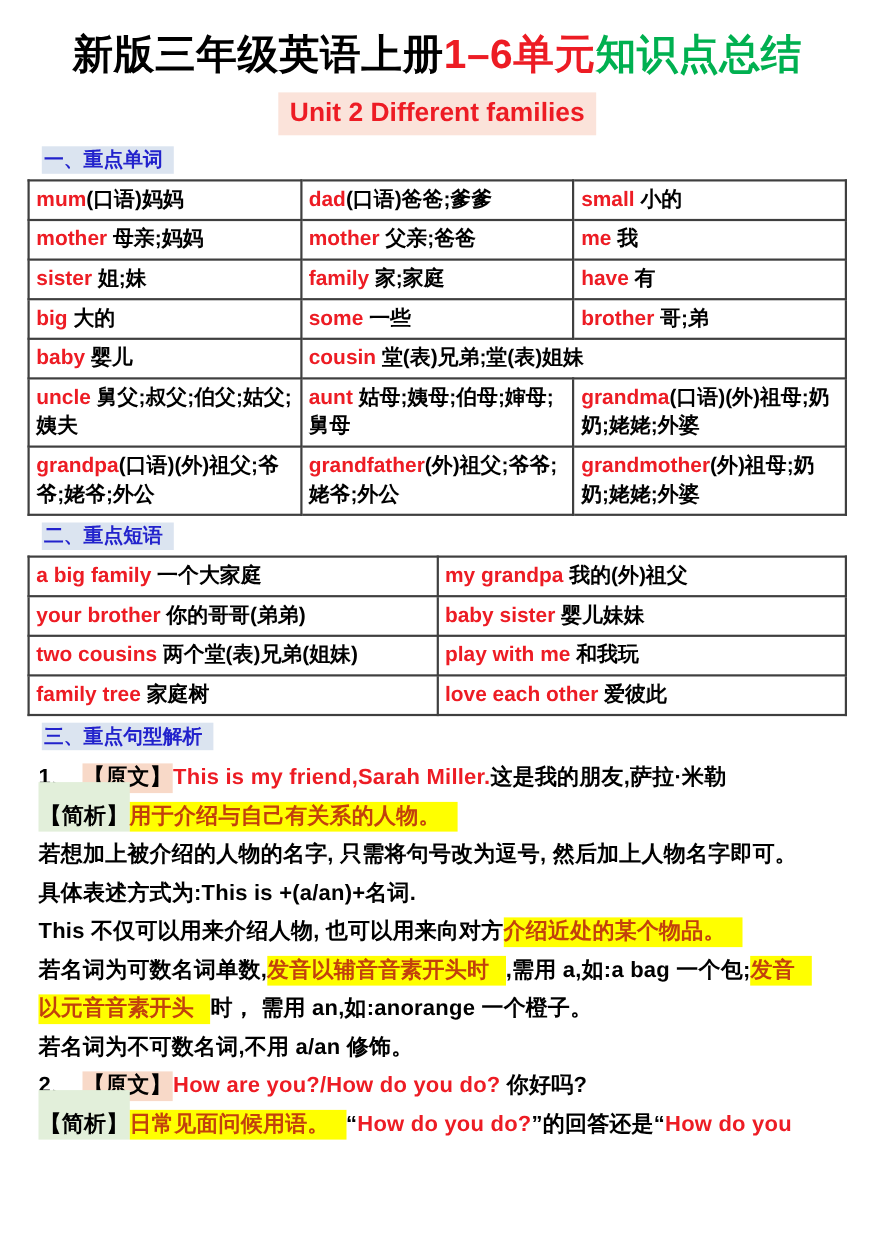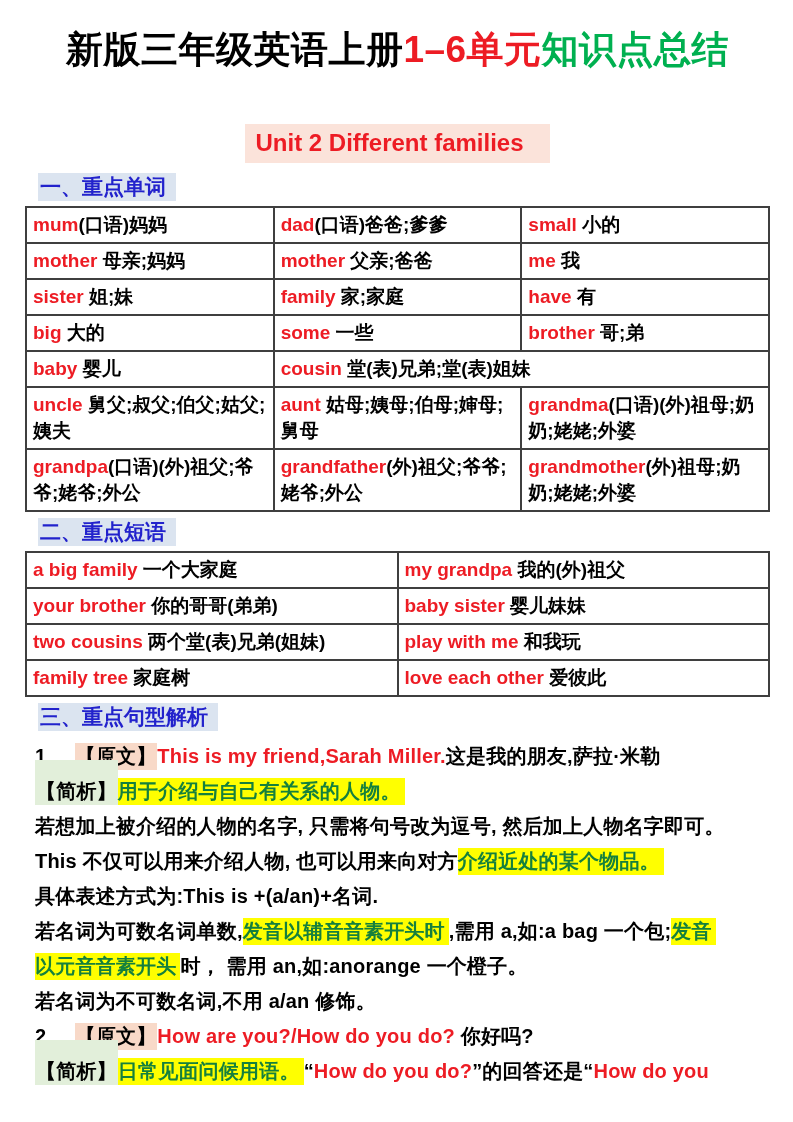--- a/index.html
+++ b/index.html
@@ -24,42 +24,42 @@
   .title{
     text-align:center;font-size:37px;line-height:1.2;
     margin:6px 0 12px 0;font-weight:800;letter-spacing:.5px;white-space:nowrap;
   }
   .t-black{color:#000;}
   .t-red{color:var(--red);}
   .t-green{color:var(--green);}
   .subtitle-row{text-align:center;margin:0 0 10px 0;}
   .subtitle{
     display:inline-block;background:var(--subtitle-bg);color:var(--red);
-    font-size:24px;padding:5px 26px 6px 10px;margin-top:40px;
+    font-size:24px;padding:5px 10px 6px 10px;
   }
   .sec-head{margin:6px 0 5px 13px;line-height:1;}
   .sec-head .sec-label{
     display:inline-block;background:var(--heading-bg);color:var(--blue);
-    font-size:21px;padding:3px 10px 4px 2px;
+    font-size:18px;padding:3px 10px 4px 2px;
   }
   table{border-collapse:collapse;width:745px;table-layout:fixed;margin:0 0 4px 0;}
   td{
     border:2px solid var(--border);font-size:19px;line-height:26px;
     padding:4px 6px;vertical-align:middle;word-break:break-all;
   }
   .en{color:var(--red);}
   .zh{color:#000;margin-top:12px;}
   #analysis{margin:8px 0 0 10px;}
   .line{font-size:20px;line-height:35px;letter-spacing:.2px;}
   .seg-plain{color:#000;}
   .seg-red{color:var(--red);}
   .seg-num{color:#000;padding-right:8px;}
   .seg-orig{background:var(--orig-bg);color:#000;padding:2px 1px 3px 1px;}
   .seg-brief{background:var(--brief-bg);color:#000;padding:20px 1px 3px 1px;}
-  .seg-hl{background:var(--hl);color:#15803d;padding:2px 4px 3px 0;}
+  .seg-hl{background:var(--hl);color:#c2410c;padding:2px 15px 3px 0;}
 </style>
 </head>
 <body>
 
 <div class="page">
 
   <h1 class="title">
     <span class="t-black">新版三年级英语上册</span><span class="t-red">1–6单元</span><span class="t-green">知识点总结</span>
   </h1>
 
@@ -136,22 +136,22 @@
   </table>
 
   <div class="sec-head">
     <span class="sec-label">三、重点句型解析</span>
   </div>
 
   <div id="analysis">
       <div class="line"><span class="seg-num">1、</span><span class="seg-orig">【原文】</span><span class="seg-red">This is my friend,Sarah Miller.</span><span class="seg-plain">这是我的朋友,萨拉·米勒</span></div>
       <div class="line"><span class="seg-brief">【简析】</span><span class="seg-hl">用于介绍与自己有关系的人物。</span></div>
       <div class="line"><span class="seg-plain">若想加上被介绍的人物的名字, 只需将句号改为逗号, 然后加上人物名字即可。</span></div>
+      <div class="line"><span class="seg-plain">具体表述方式为:This is +(a/an)+名词.</span></div>
       <div class="line"><span class="seg-plain">This 不仅可以用来介绍人物, 也可以用来向对方</span><span class="seg-hl">介绍近处的某个物品。</span></div>
-      <div class="line"><span class="seg-plain">具体表述方式为:This is +(a/an)+名词.</span></div>
       <div class="line"><span class="seg-plain">若名词为可数名词单数,</span><span class="seg-hl">发音以辅音音素开头时</span><span class="seg-plain">,需用 a,如:a bag 一个包;</span><span class="seg-hl">发音</span></div>
       <div class="line"><span class="seg-hl">以元音音素开头</span><span class="seg-plain">时， 需用 an,如:anorange 一个橙子。</span></div>
       <div class="line"><span class="seg-plain">若名词为不可数名词,不用 a/an 修饰。</span></div>
       <div class="line"><span class="seg-num">2、</span><span class="seg-orig">【原文】</span><span class="seg-red">How are you?/How do you do? </span><span class="seg-plain">你好吗?</span></div>
       <div class="line"><span class="seg-brief">【简析】</span><span class="seg-hl">日常见面问候用语。</span><span class="seg-plain">“</span><span class="seg-red">How do you do?</span><span class="seg-plain">”的回答还是“</span><span class="seg-red">How do you</span></div>
     </div>
 
 </div>
 
 </body></html>

